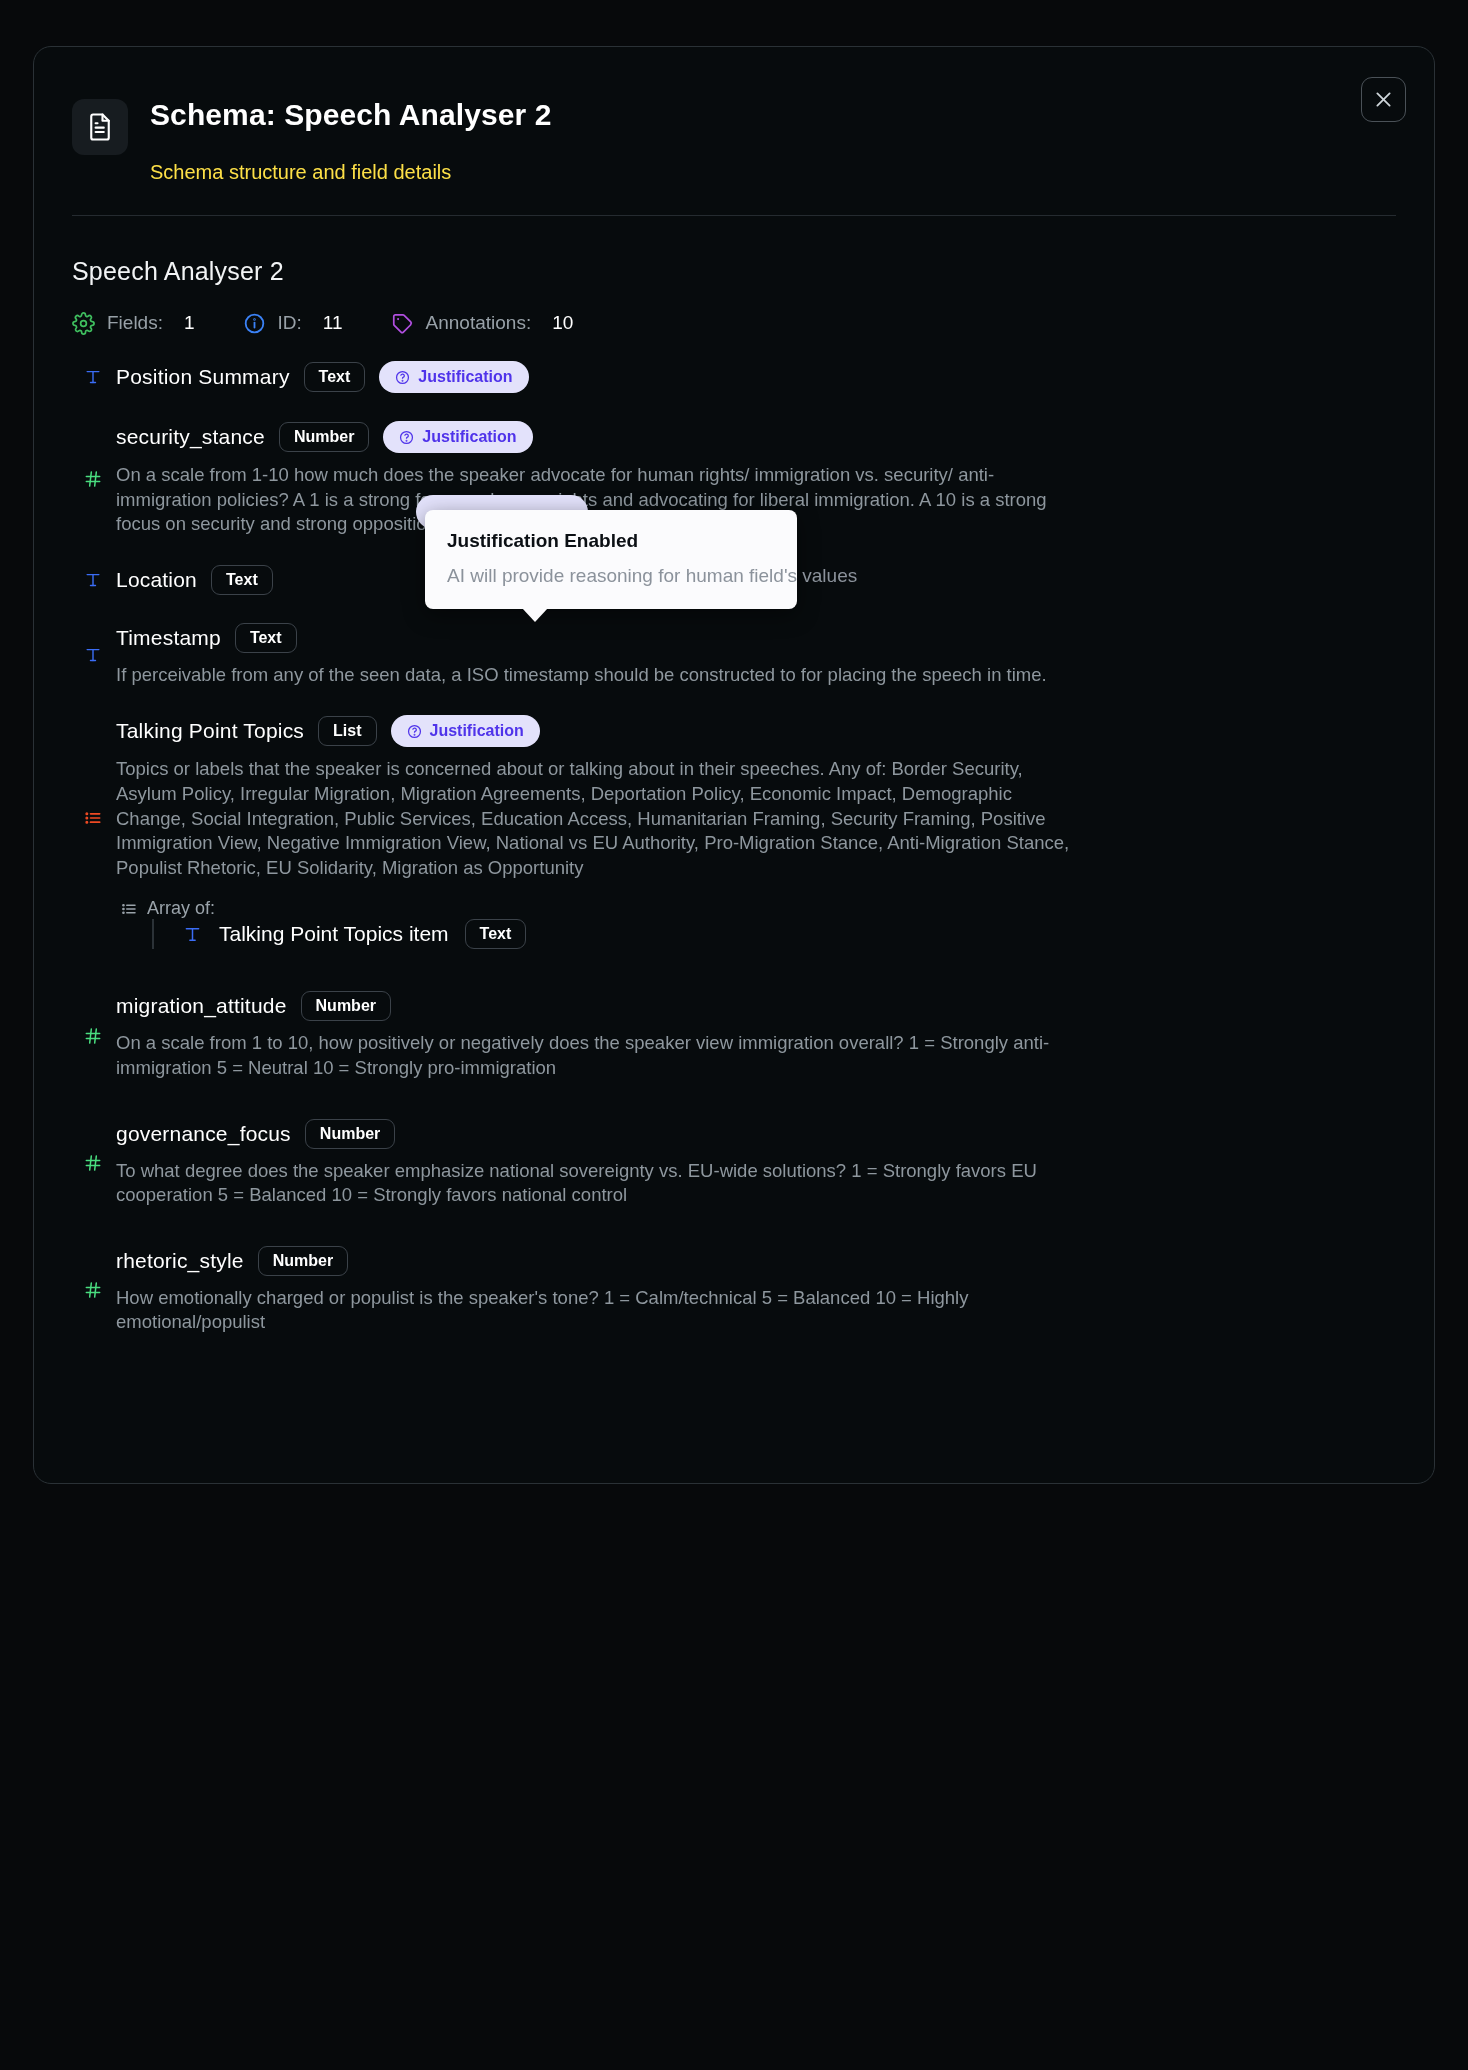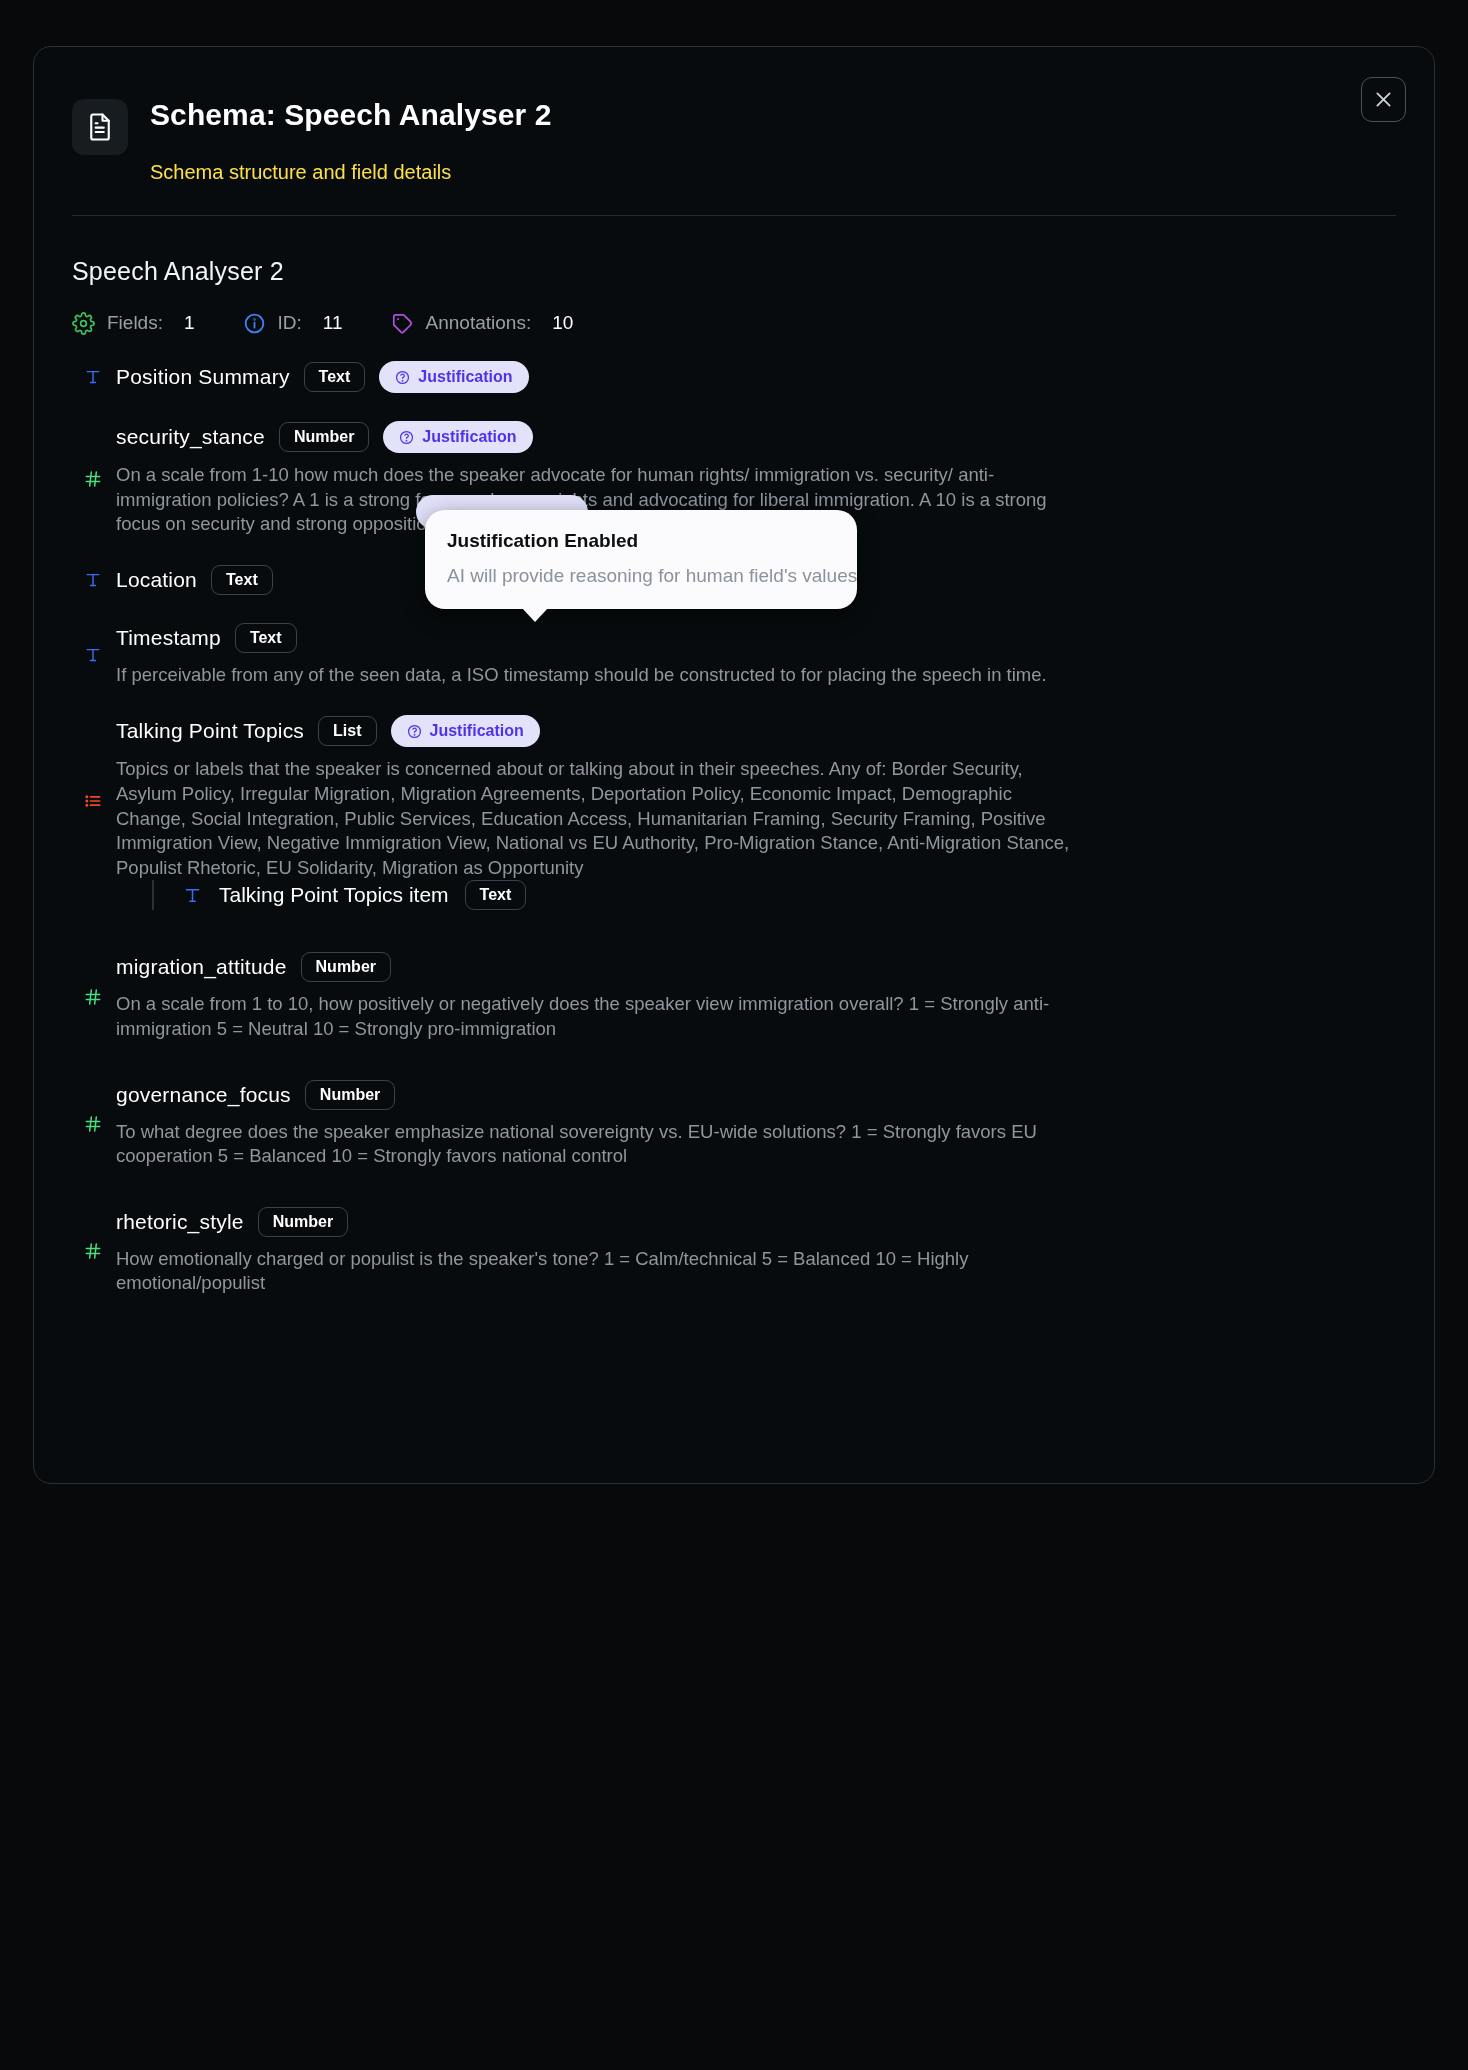--- a/index.html
+++ b/index.html
@@ -171,23 +171,23 @@
   .array-child-name {
     color: #ffffff;
     font-size: 21px;
   }
 
   
   .tooltip {
     position: absolute;
     left: 391px;
     top: 463px;
-    width: 432px;
+    width: 372px;
     background: #fbfbfd;
-    border-radius: 20px;
+    border-radius: 8px;
     padding: 20px 22px 22px 22px;
     box-shadow: 0 6px 22px rgba(0,0,0,.45);
     z-index: 30;
   }
   .tooltip-title {
     color: #0b0f14;
     font-size: 19px;
     font-weight: bold;
   }
   .tooltip-desc {
@@ -372,20 +372,31 @@
             <svg width="15" height="15" viewBox="0 0 24 24" fill="none" stroke="#4f33ea" stroke-width="2">
               <circle cx="12" cy="12" r="9.5"></circle>
                 <path d="M9.3 9.2a2.8 2.8 0 1 1 3.7 2.7c-.7.3-1 .8-1 1.6v.4"></path>
                 <circle cx="12" cy="17.2" r="0.5" fill="#4f33ea"></circle>
             </svg>
             <span>Justification</span>
           </span>
         </div>
         <div class="field-desc">Topics or labels that the speaker is concerned about or talking about in their speeches. Any of: Border Security, Asylum Policy, Irregular Migration, Migration Agreements, Deportation Policy, Economic Impact, Demographic Change, Social Integration, Public Services, Education Access, Humanitarian Framing, Security Framing, Positive Immigration View, Negative Immigration View, National vs EU Authority, Pro-Migration Stance, Anti-Migration Stance, Populist Rhetoric, EU Solidarity, Migration as Opportunity</div>
 
+        <div class="array-of">
+          <svg width="18" height="18" viewBox="0 0 24 24" fill="none" stroke="#9aa3aa" stroke-width="2" stroke-linecap="round">
+            <line x1="9" y1="7" x2="20" y2="7"></line>
+              <line x1="9" y1="12" x2="20" y2="12"></line>
+              <line x1="9" y1="17" x2="20" y2="17"></line>
+            <circle cx="4.6" cy="7" r="0.8" fill="#9aa3aa"></circle>
+              <circle cx="4.6" cy="12" r="0.8" fill="#9aa3aa"></circle>
+              <circle cx="4.6" cy="17" r="0.8" fill="#9aa3aa"></circle>
+          </svg>
+          <span>Array of:</span>
+        </div>
 
         <div class="array-child">
           <div class="array-child-row">
             <span>
               <svg width="21" height="21" viewBox="0 0 24 24" fill="none" stroke="#3b6df6" stroke-width="1.7" stroke-linecap="round" style="display:block">
                 <line x1="5" y1="5.5" x2="19" y2="5.5"></line>
                   <line x1="12" y1="5.5" x2="12" y2="18.5"></line>
                 <line x1="9" y1="18.5" x2="15" y2="18.5"></line>
               </svg>
             </span>

